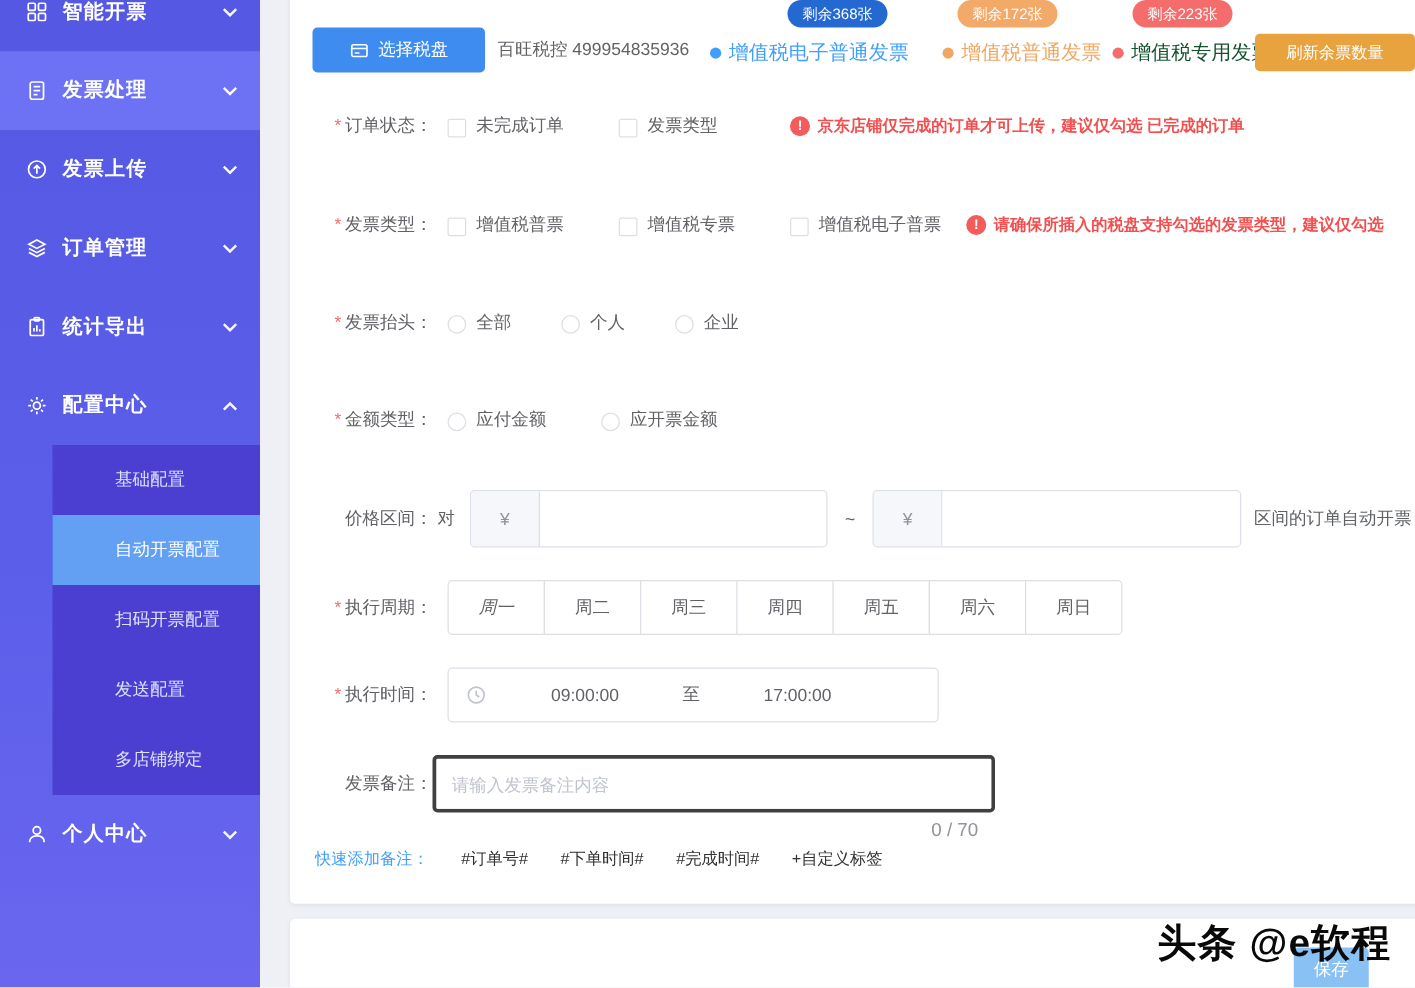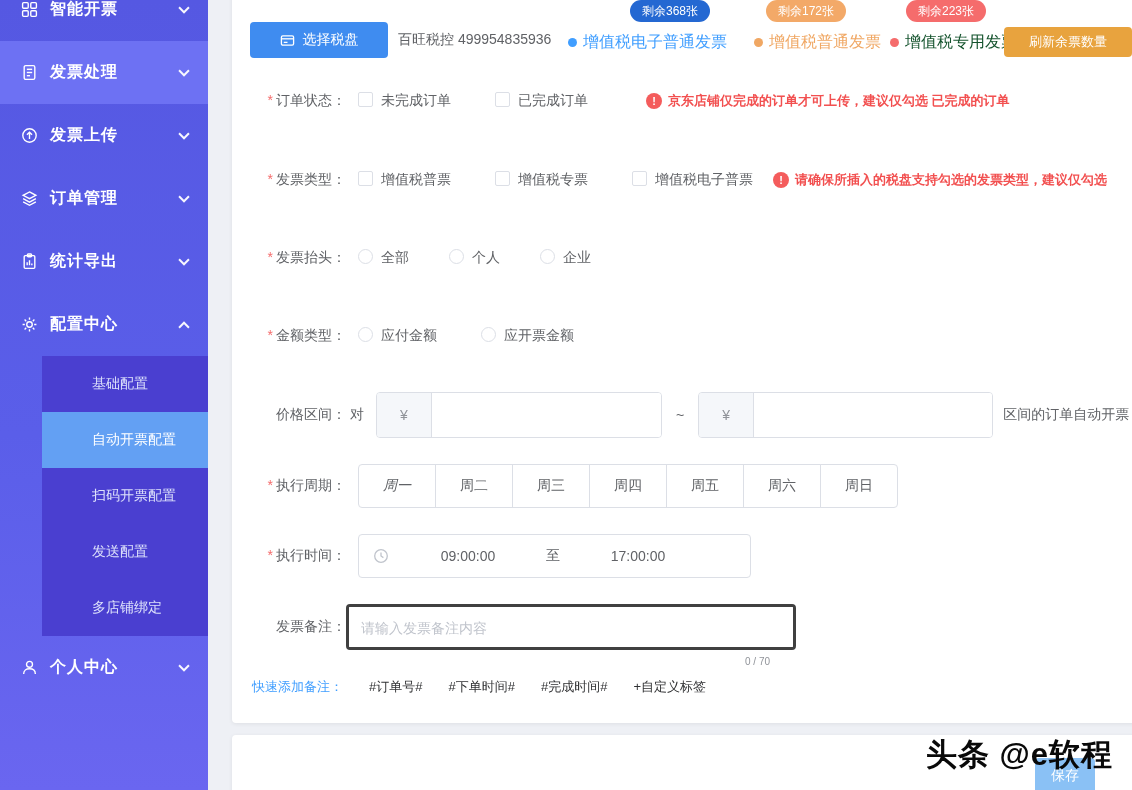--- a/index.html
+++ b/index.html
@@ -41,21 +41,21 @@
   .legend-item { position:absolute; top:48px; display:flex; align-items:center; gap:6px; font-size:16px; white-space:nowrap; }
   .dot { width:9px; height:9px; border-radius:50%; flex-shrink:0; }
   .refresh-btn { position:absolute; left:772px; top:43px; width:128px; height:30px; background:#e8a33e;
            border:none; border-radius:4px; color:#fff; font-size:13px; cursor:pointer; }
 
   
   .frow { position:absolute; left:20px; display:flex; align-items:center; }
   .flabel { width:94px; text-align:right; font-size:14px; color:#606266; flex-shrink:0; white-space:nowrap; }
   .req { color:#f56c6c; margin-right:3px; font-size:14px; }
   .fcontent { display:flex; align-items:center; margin-left:12px; }
-  .opt { display:flex; align-items:flex-start; margin-right:44px; cursor:pointer; white-space:nowrap; }
+  .opt { display:flex; align-items:flex-end; margin-right:44px; cursor:pointer; white-space:nowrap; }
   .cbx { width:15px; height:15px; border:1px solid #dcdfe6; border-radius:2px; background:#fff; margin-right:8px; flex-shrink:0; }
   .rdo { width:15px; height:15px; border:1px solid #dcdfe6; border-radius:50%; background:#fff; margin-right:8px; flex-shrink:0; }
   .optlb { font-size:14px; color:#606266; }
   .warn-icon { width:16px; height:16px; border-radius:50%; background:#f45c5c; color:#fff; font-size:11px;
            font-weight:bold; display:flex; align-items:center; justify-content:center; margin-left:14px; flex-shrink:0; }
   .warn-text { color:#f25050; font-size:13px; font-weight:700; margin-left:6px; white-space:nowrap; }
 
   .ptext { font-size:14px; color:#606266; margin-right:12px; }
   .igroup { display:flex; height:46px; border:1px solid #dcdfe6; border-radius:4px; overflow:hidden; background:#fff; }
   .iprefix { width:55px; background:#f5f7fa; border-right:1px solid #dcdfe6; display:flex;
@@ -72,21 +72,21 @@
   .time-box { width:393px; height:44px; border:1px solid #dcdfe6; border-radius:4px; background:#fff;
         display:flex; align-items:center; font-size:14px; color:#606266; }
   .clock { margin:0 14px; display:flex; }
   .t-start { width:130px; text-align:center; }
   .t-to { text-align:center; width:40px; }
   .t-end { width:130px; text-align:center; }
 
   .remark-ta { width:450px; height:46px; border:3px solid #404040; border-radius:4px; padding:13px 12px;
         font-size:14px; color:#606266; resize:none; outline:none; font-family:inherit; }
   .remark-ta::placeholder { color:#c0c4cc; }
-  .counter { position:absolute; left:493px; top:52px; font-size:10px; color:#909399; }
+  .counter { position:absolute; left:493px; top:52px; font-size:15px; color:#909399; }
 
   .qlabel { color:#409eff; font-size:13px; white-space:nowrap; }
   .qtag { font-size:13px; color:#303133; margin-left:26px; cursor:pointer; white-space:nowrap; }
 
   .save-btn { position:absolute; left:803px; top:23px; width:60px; height:36px; background:#8ac1f5;
         border:none; border-radius:4px; color:#fff; font-size:14px; cursor:pointer; }
   .watermark { position:absolute; left:718px; top:734px; font-size:31px; font-weight:900; color:#090909;
         z-index:10; white-space:nowrap; letter-spacing:1px; }
 </style>
 </head>
@@ -243,21 +243,21 @@
 
       <div class="frow" style="top:108px">
         <span class="flabel"><span class="req">*</span><span>订单状态：</span></span>
         <div class="fcontent">
           <label class="opt">
             <span class="cbx"></span>
             <span class="optlb">未完成订单</span>
           </label>
           <label class="opt">
             <span class="cbx"></span>
-            <span class="optlb">已完成订单</span>
+            <span class="optlb">发票类型</span>
           </label>
           <span class="warn-icon">!</span>
           <span class="warn-text">京东店铺仅完成的订单才可上传，建议仅勾选 已完成的订单</span>
         </div>
       </div>
 
       <div class="frow" style="top:187px">
         <span class="flabel"><span class="req">*</span><span>发票类型：</span></span>
         <div class="fcontent">
           <label class="opt">

